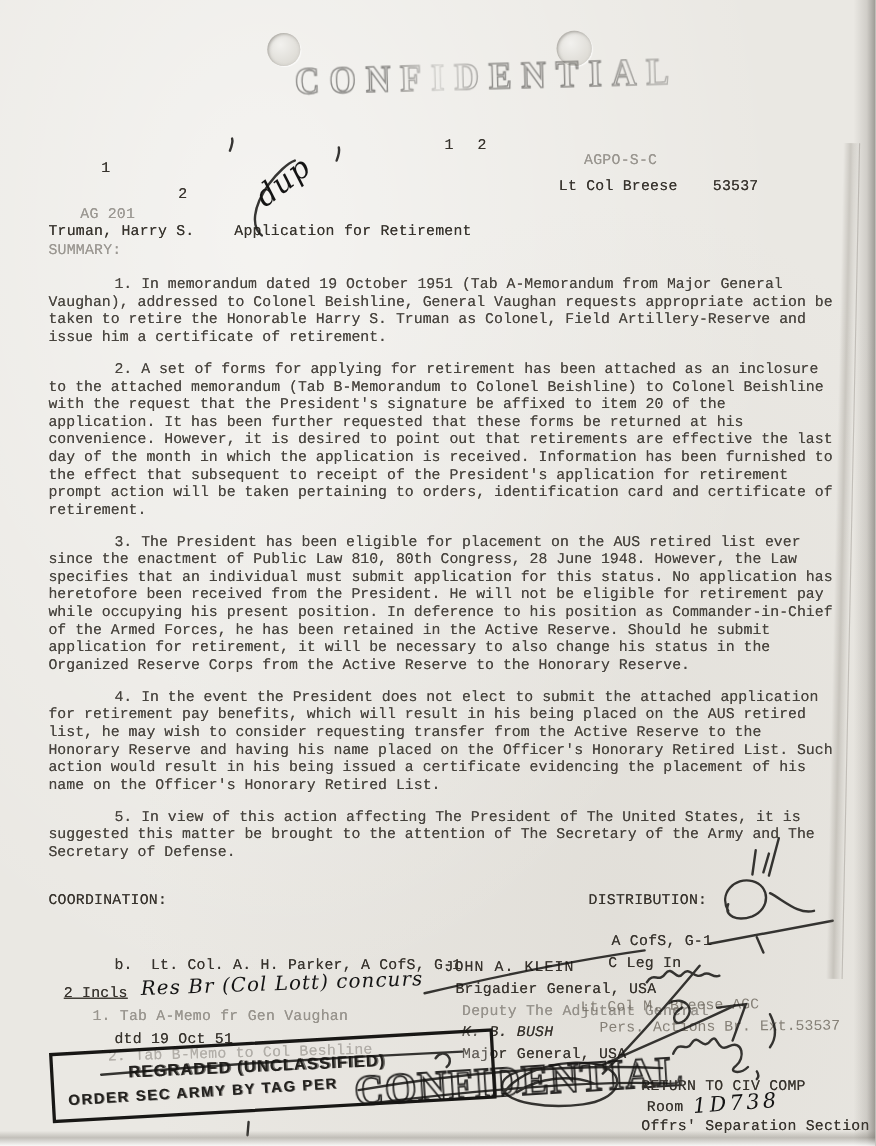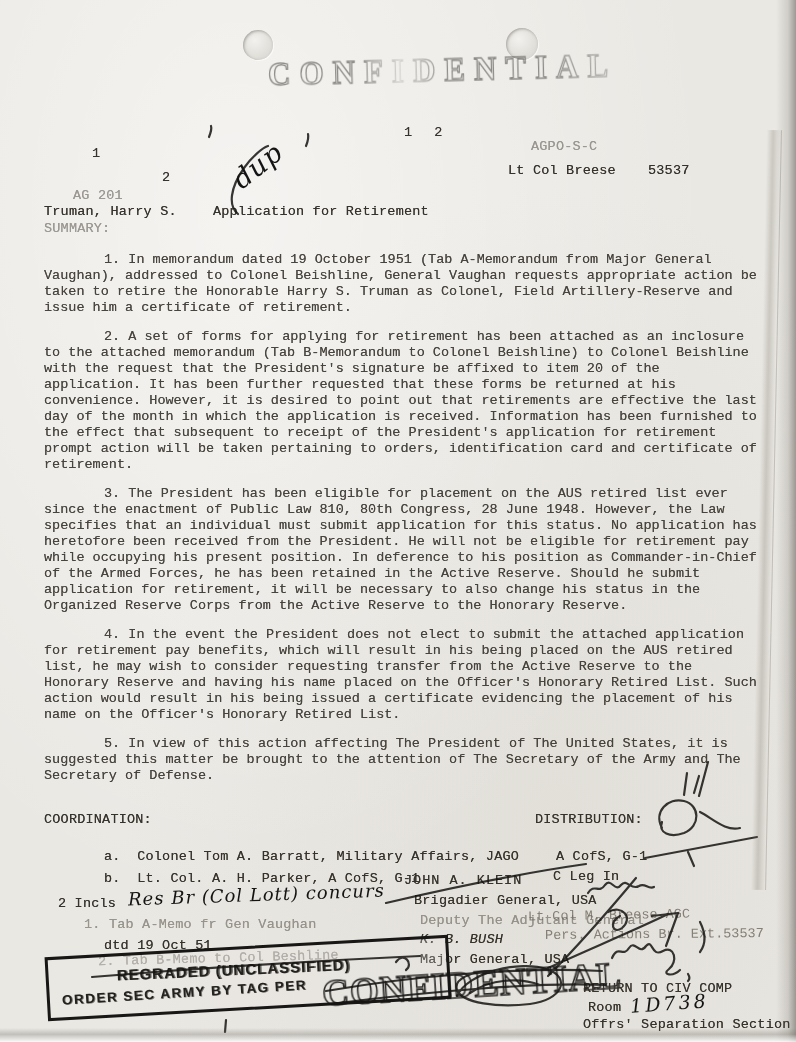--- a/index.html
+++ b/index.html
@@ -80,36 +80,35 @@
     <p>1.  In memorandum dated 19 October 1951 (Tab A-Memorandum from Major General Vaughan), addressed to Colonel Beishline, General Vaughan requests appropriate action be taken to retire the Honorable Harry S. Truman as Colonel, Field Artillery-Reserve and issue him a certificate of retirement.</p>
     <p>2.  A set of forms for applying for retirement has been attached as an inclosure to the attached memorandum (Tab B-Memorandum to Colonel Beishline) to Colonel Beishline with the request that the President's signature be affixed to item 20 of the application.  It has been further requested that these forms be returned at his convenience.  However, it is desired to point out that retirements are effective the last day of the month in which the application is received.  Information has been furnished to the effect that subsequent to receipt of the President's application for retirement prompt action will be taken pertaining to orders, identification card and certificate of retirement.</p>
     <p>3.  The President has been eligible for placement on the AUS retired list ever since the enactment of Public Law 810, 80th Congress, 28 June 1948.  However, the Law specifies that an individual must submit application for this status.  No application has heretofore been received from the President.  He will not be eligible for retirement pay while occupying his present position.  In deference to his position as Commander-in-Chief of the Armed Forces, he has been retained in the Active Reserve.  Should he submit application for retirement, it will be necessary to also change his status in the Organized Reserve Corps from the Active Reserve to the Honorary Reserve.</p>
     <p>4.  In the event the President does not elect to submit the attached application for retirement pay benefits, which will result in his being placed on the AUS retired list, he may wish to consider requesting transfer from the Active Reserve to the Honorary Reserve and having his name placed on the Officer's Honorary Retired List.  Such action would result in his being issued a certificate evidencing the placement of his name on the Officer's Honorary Retired List.</p>
     <p>5.  In view of this action affecting The President of The United States, it is suggested this matter be brought to the attention of The Secretary of the Army and The Secretary of Defense.</p>
   </div>
 
   <div class="tw" style="left:44px;top:812px;">COORDINATION:</div>
   <div class="tw" style="left:535px;top:812px;">DISTRIBUTION:</div>
 
-  <div class="tw" style="left:104px;top:849px;">a.  Colonel Tom A. Barratt, Military Affairs, JAGO</div>
   <div class="tw" style="left:556px;top:849px;">A CofS, G-1</div>
   <div class="tw" style="left:104px;top:871px;">b.  Lt. Col. A. H. Parker, A CofS, G-1</div>
   <div class="tw" style="left:404px;top:873px;letter-spacing:1px;">JOHN A. KLEIN</div>
   <div class="tw" style="left:553px;top:869px;">C Leg In</div>
 
   <div class="hand" style="left:128px;top:884px;font-size:18px;transform:rotate(-2deg);letter-spacing:1px;">Res Br (Col Lott) concurs</div>
 
   <div class="tw" style="left:414px;top:893px;">Brigadier General, USA</div>
   <div class="tw dim" style="left:420px;top:913px;">Deputy The Adjutant General</div>
   <div class="gray-stamp" style="left:528px;top:908px;transform:rotate(-1deg);">Lt Col M. Breese AGC</div>
   <div class="tw" style="left:420px;top:932px;font-style:italic;">K. B. BUSH</div>
   <div class="gray-stamp" style="left:545px;top:927px;transform:rotate(-0.5deg);">Pers. Actions Br. Ext.53537</div>
   <div class="tw" style="left:420px;top:952px;">Major General, USA</div>
 
-  <div class="tw" style="left:58px;top:896px;">2 Incls</div>
+  <div class="tw" style="left:58px;top:896px;text-decoration:underline;">2 Incls</div>
   <div class="tw dim" style="left:84px;top:917px;">1. Tab A-Memo fr Gen Vaughan</div>
   <div class="tw" style="left:104px;top:938px;">dtd 19 Oct 51</div>
   <div class="tw dim" style="left:98px;top:951px;transform:rotate(-1.5deg);opacity:0.5;">2. Tab B-Memo to Col Beshline</div>
 
   <div class="stampbox">
     <div class="l1">REGRADED (UNCLASSIFIED)</div>
     <div class="l2">ORDER SEC ARMY BY TAG PER</div>
   </div>
 
   <div class="stamp-outline stamp-bottom" style="left:322px;top:962px;">CONFIDENTIAL</div>

